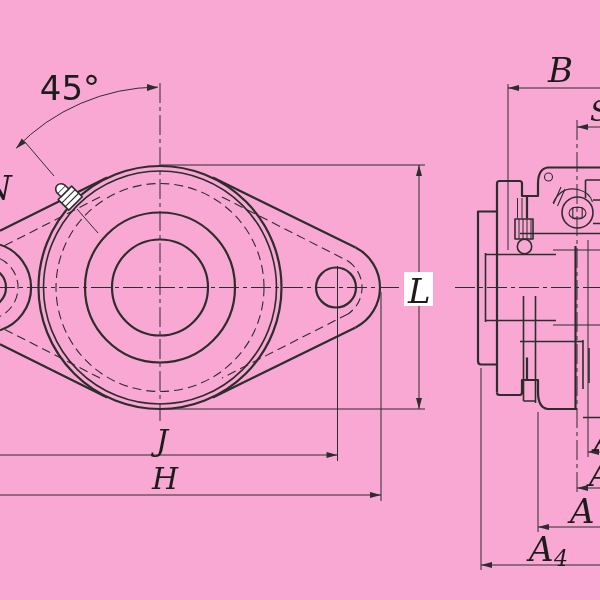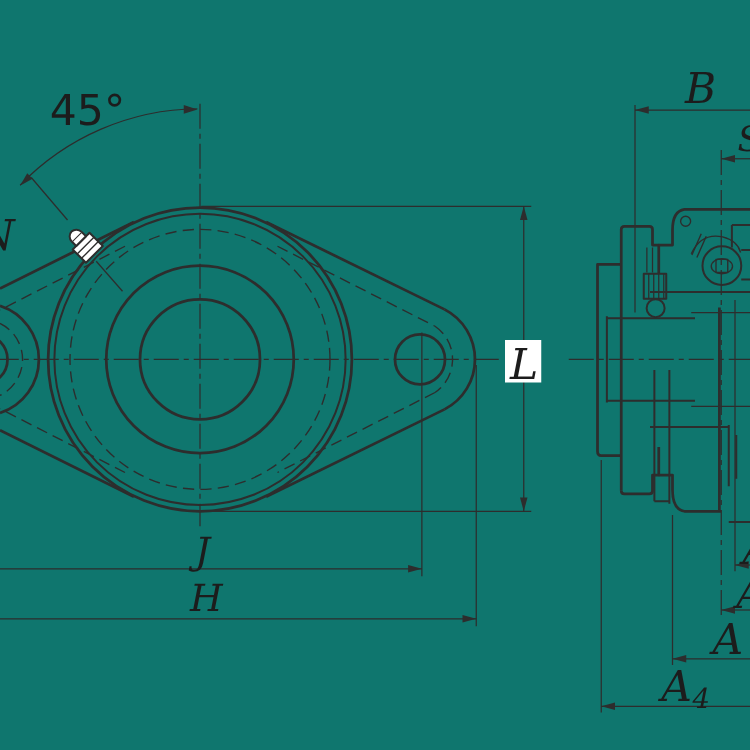--- a/index.html
+++ b/index.html
@@ -1,16 +1,16 @@
 <!DOCTYPE html>
 <html><head>
 <meta charset="utf-8">
 <style>
   html,body{margin:0;padding:0;background:#fff;}
-  #canvas{width:600px;height:600px;position:relative;background:#0f766e;overflow:hidden;}
+  #canvas{width:600px;height:600px;position:relative;background:#f9a8d4;overflow:hidden;}
   svg{display:block;}
   .ln{stroke:#2d2d2d;fill:none;stroke-linecap:butt;stroke-linejoin:round;}
   .thick{stroke-width:2.2;}
   .med{stroke-width:1.6;}
   .hair{stroke-width:1.1;}
   .thin{stroke-width:1;}
   .dash{stroke-dasharray:9 5;}
   .cdash{stroke-dasharray:20 4 4 4;}
   .arrow{fill:#2d2d2d;stroke:none;}
   .wfill{fill:#ffffff;}

